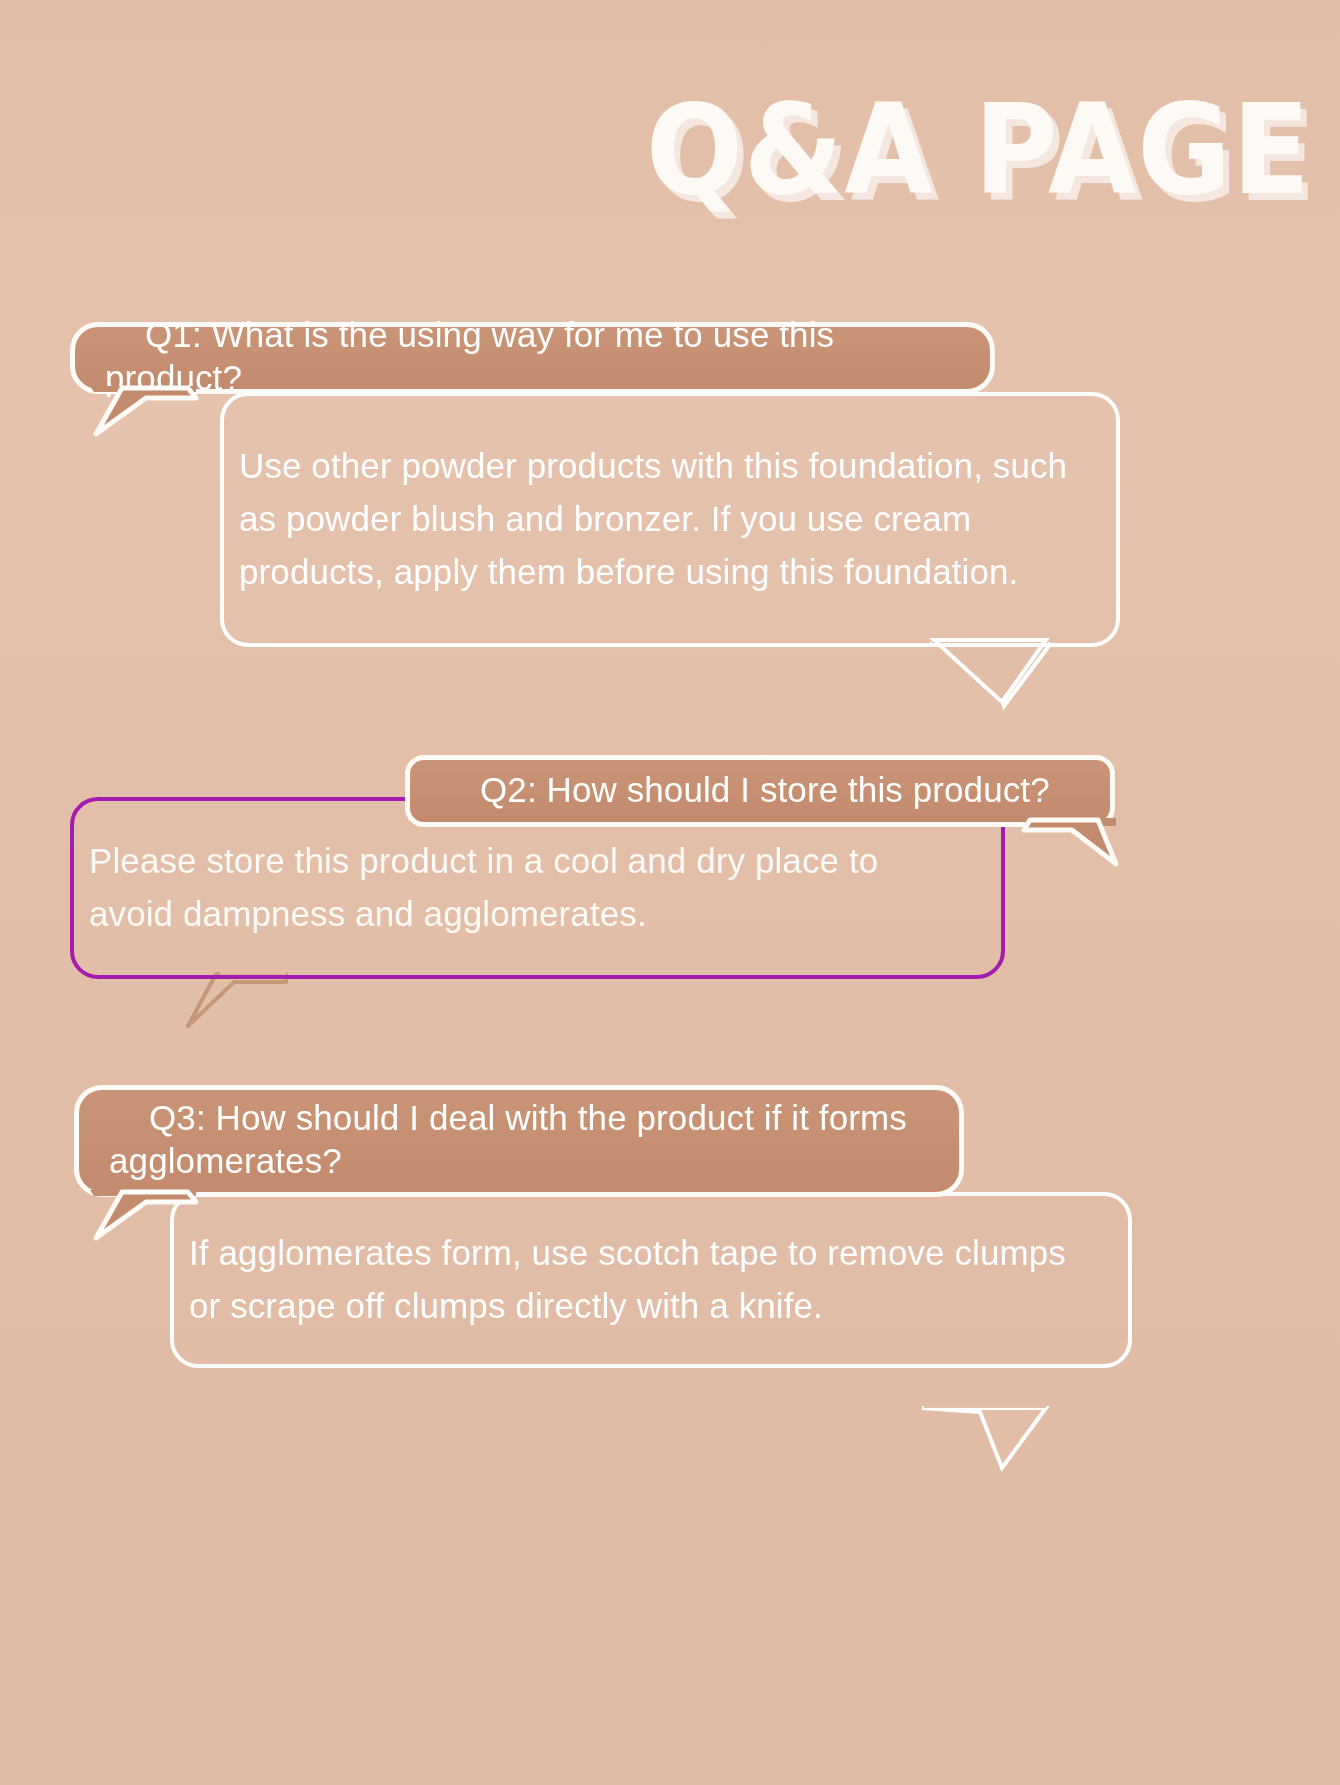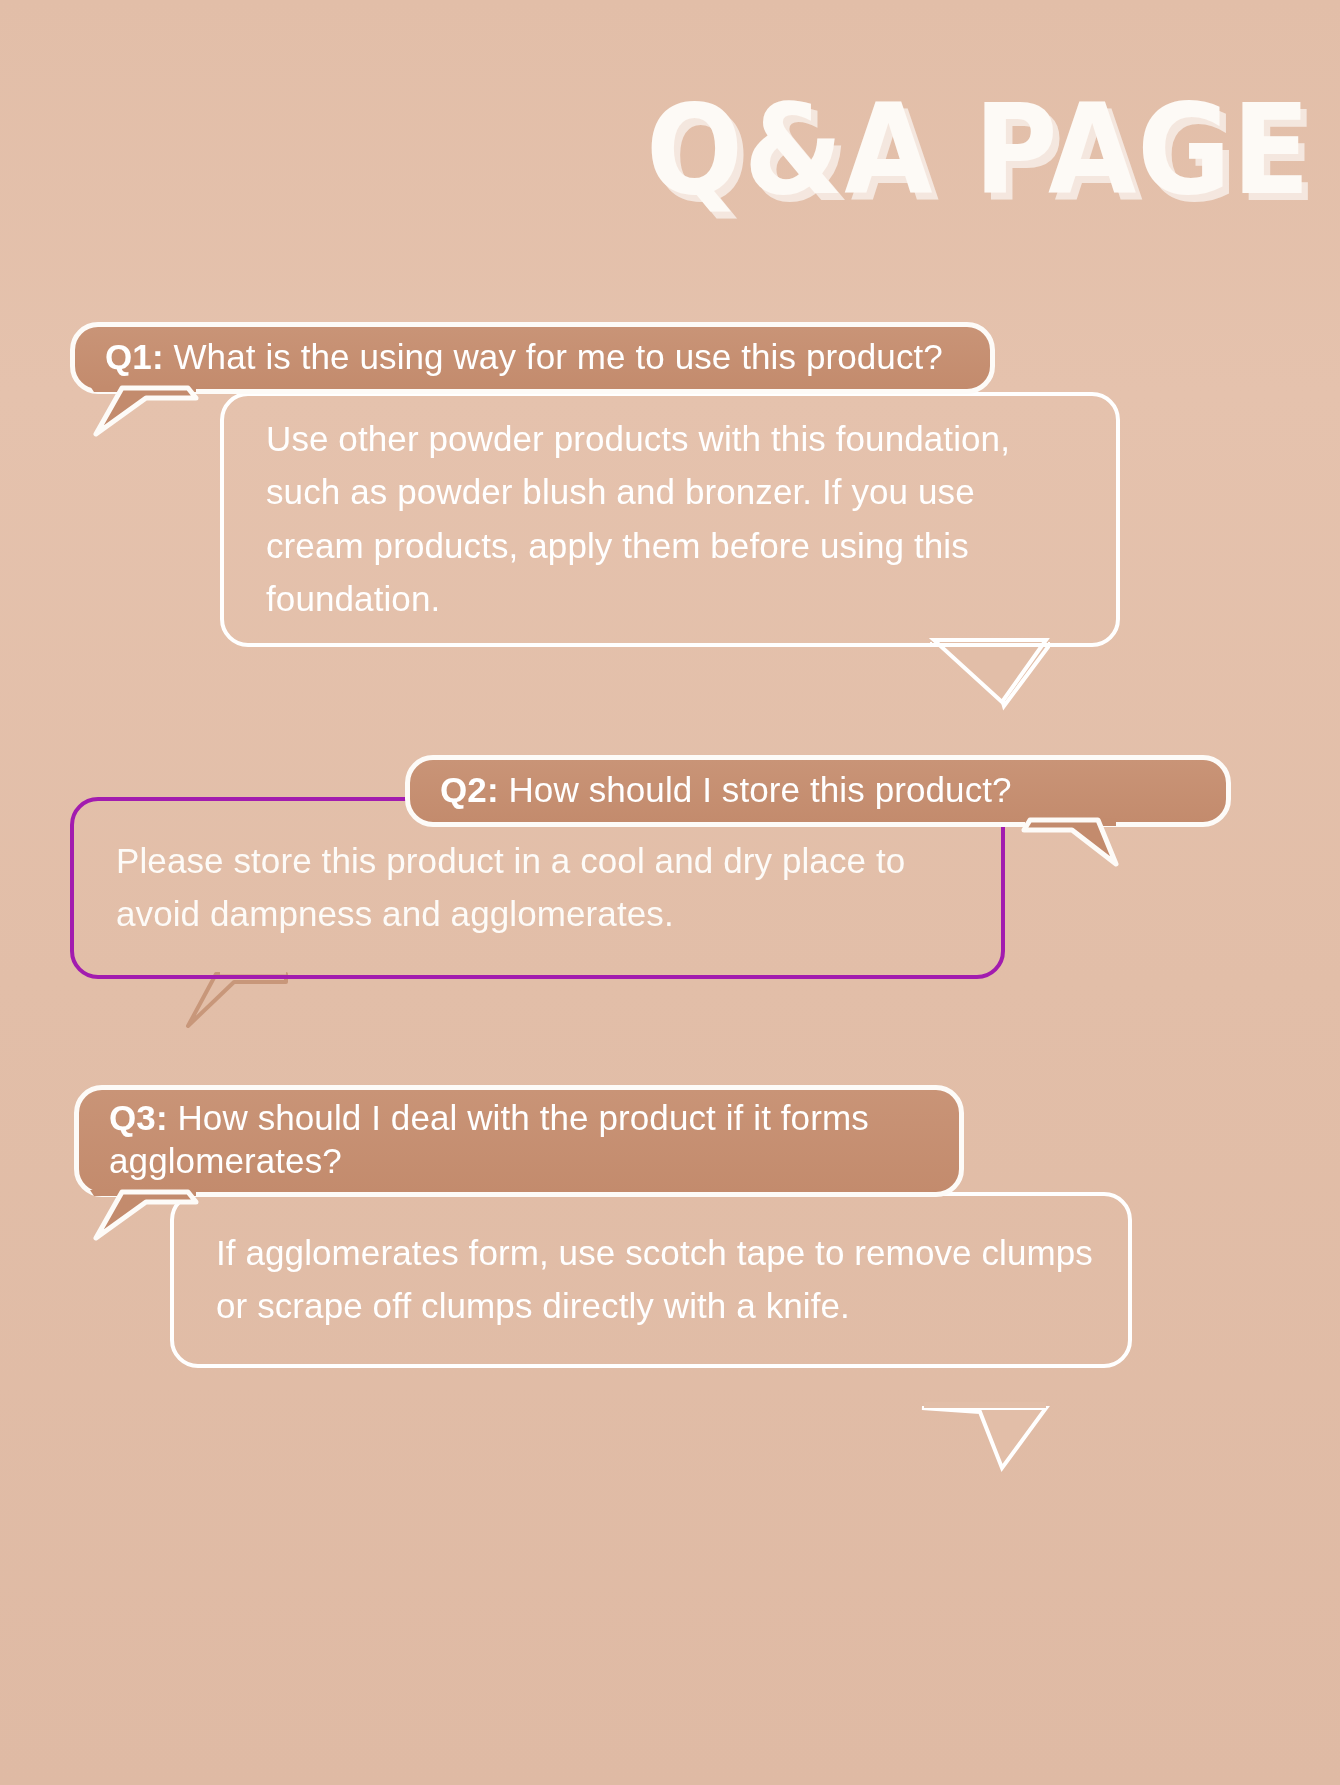--- a/index.html
+++ b/index.html
@@ -68,29 +68,30 @@
     background: linear-gradient(180deg, #c99477 0%, #c38b6d 100%);
     border: 5px solid #fdfbf8;
     color: #ffffff;
     font-size: 35px;
     line-height: 1.22;
     padding: 14px 30px 16px 30px;
     font-weight: 400;
     letter-spacing: 0.1px;
   }
   .q-bubble b {
-    font-weight: bold;
+    font-weight: normal;
+    margin-left: 40px;
   }
 
   .a-bubble {
     background: transparent;
     color: #ffffff;
     font-size: 35px;
     line-height: 1.52;
-    padding: 36px 34px 38px 42px;
+    padding: 36px 34px 38px 15px;
     letter-spacing: 0.1px;
   }
   .a-white { border: 4px solid #ffffff; }
   .a-brown { border: 4px solid #c79madd; }
   .a-brown { border: 4px solid #a21caf; }
   .a-brown .a-text { color: #fdfbf8; }
 
   
   
   .tail {
@@ -98,21 +99,21 @@
     pointer-events: none;
   }
   .tail svg { display: block; overflow: visible; }
 
   
   
   #q1 { left: 70px;  top: 322px;  width: 925px;  height: 72px; }
   #a1 { left: 220px; top: 392px;  width: 900px;  height: 255px; }
 
   
-  #q2 { left: 405px; top: 755px;  width: 826px;  height: 72px; }
+  #q2 { left: 405px; top: 755px;  width: 710px;  height: 72px; border-radius: 19px; }
   #a2 { left: 70px;  top: 797px;  width: 935px;  height: 182px; }
 
   
   #q3 { left: 74px;  top: 1085px; width: 890px;  height: 112px; }
   #a3 { left: 170px; top: 1192px; width: 962px;  height: 176px; }
 
   .q-text { display: block; width: 100%; }
   .a-text { display: block; width: 100%; }
 
   

